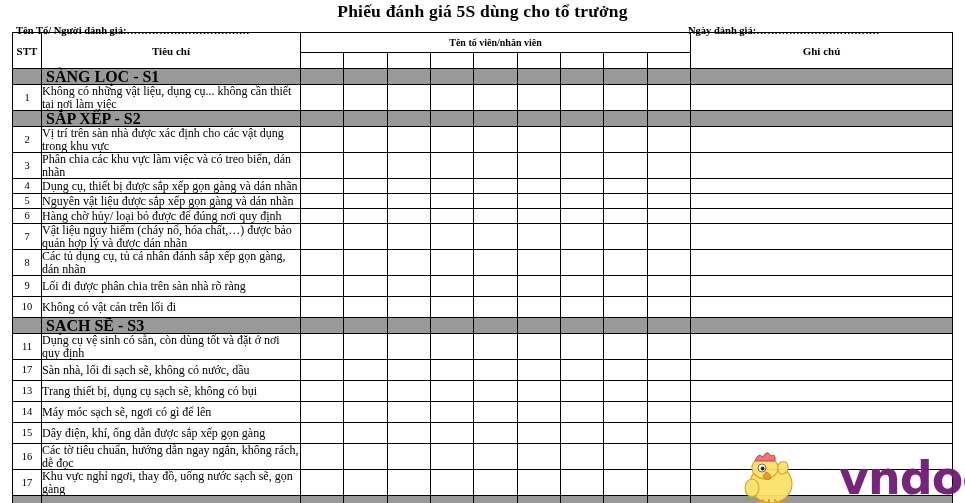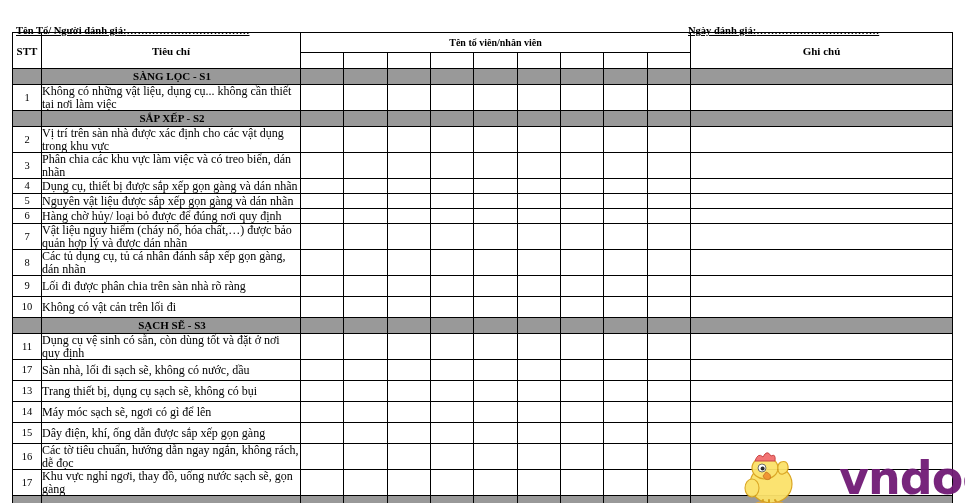--- a/index.html
+++ b/index.html
@@ -45,21 +45,20 @@
     width: 940px;
     height: 14px;
   }
   .meta-field {
     position: absolute;
     top: 0;
     font-size: 10.5px;
     font-weight: bold;
     white-space: nowrap;
     line-height: 13px;
-    text-decoration: underline;
   }
   .meta-left  { left: 4px; }
   .meta-right { left: 676px; }
   .meta-dots {
     font-weight: bold;
     letter-spacing: 0.4px;
   }
 
   
   .sheet {
@@ -110,23 +109,23 @@
     padding: 0 2px 0 4px;
     font-size: 12px;
     line-height: 12.5px;
   }
 
   tr.section > td {
     background: #999999;
   }
   tr.section td.sec-label {
     font-weight: bold;
-    text-align: center;
+    text-align: left;
     padding: 0 2px 0 4px;
-    font-size: 11px;
+    font-size: 16px;
     line-height: 13px;
   }
 
   tr.r-1line td { height: 14px; }
   tr.r-2line td { height: 24px; }
   tr.r-tall td  { height: 20px; }
   tr.section td { height: 15px; }
 
   
   .watermark {
@@ -149,20 +148,21 @@
     letter-spacing: -1px;
     line-height: 52px;
     margin-left: 40px;
   }
 </style>
 </head>
 <body>
 
 <div class="page">
 
+  <div class="doc-title">Phiếu đánh giá 5S dùng cho tổ trưởng</div>
 
   <div class="meta-row">
     <div class="meta-field meta-left">
       <span>Tên Tổ/ Người đánh giá:</span><span class="meta-dots">…………………………….</span>
     </div>
     <div class="meta-field meta-right">
       <span>Ngày đánh giá:</span><span class="meta-dots">…………………………….</span>
     </div>
   </div>
 

